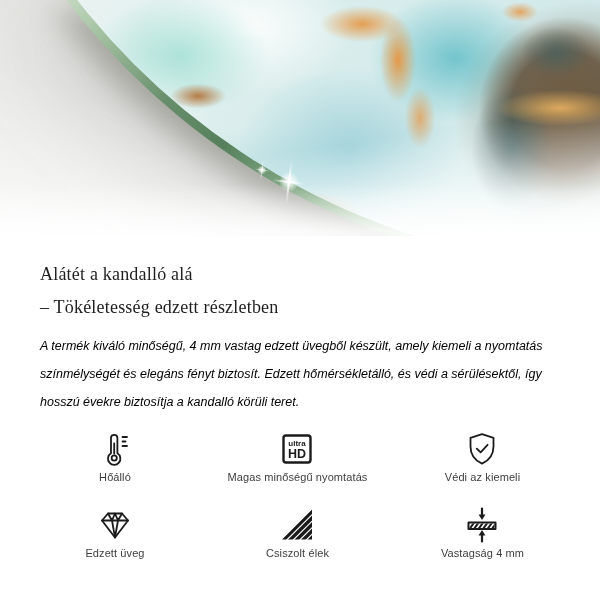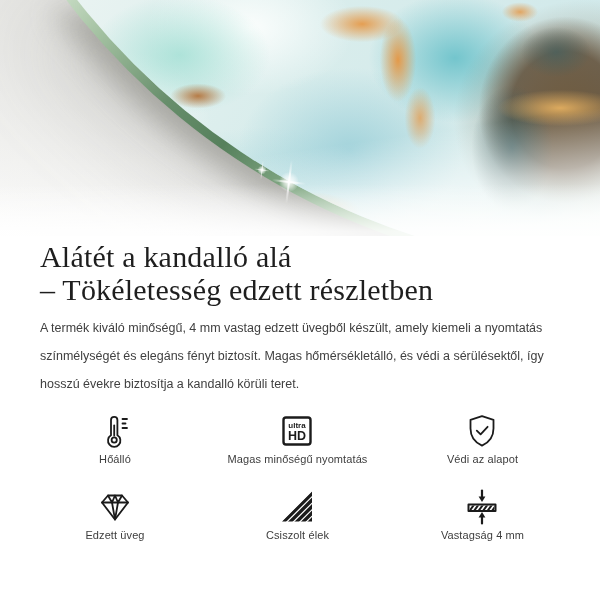--- a/index.html
+++ b/index.html
@@ -55,24 +55,24 @@
                    background: radial-gradient(circle, rgba(255,255,255,1) 0%, rgba(255,255,255,0.55) 38%, rgba(255,255,255,0) 72%); }
   .sparkle .ray-v { position:absolute; left:-1px; top:-22px; width:2px; height:44px; transform:rotate(7deg);
                     background: linear-gradient(to bottom, rgba(255,255,255,0), rgba(255,255,255,0.95) 45%, rgba(255,255,255,0.95) 55%, rgba(255,255,255,0)); }
   .sparkle .ray-h { position:absolute; left:-17px; top:-1px; width:34px; height:2px; transform:rotate(7deg);
                     background: linear-gradient(to right, rgba(255,255,255,0), rgba(255,255,255,0.95) 45%, rgba(255,255,255,0.95) 55%, rgba(255,255,255,0)); }
   .sparkle.main  { left:289px; top:182px; }
   .sparkle.small { left:262px; top:170px; transform:scale(0.45); }
 
   
   .content { padding: 0 40px; }
-  .title { margin-top:4px; font-family:"Liberation Serif", serif; font-weight:400;
-           font-size:30px; line-height:33px; color:#1e1e1e; letter-spacing:0.2px; }
+  .title { margin-top:22px; font-family:"Liberation Serif", serif; font-weight:400;
+           font-size:18px; line-height:33px; color:#1e1e1e; letter-spacing:0.2px; }
   .title span { display:block; }
-  .desc { margin-top:8px; font-size:12.5px; line-height:28px; color:#404040; }
+  .desc { margin-top:8px; font-size:12.5px; line-height:28px; color:#000000;font-style:italic; }
   .desc span { display:block; white-space:nowrap; }
 
   
   .features { margin-top:11px; display:grid; grid-template-columns:150px auto 155px;
               justify-content:space-between; row-gap:20px; }
   .feature { display:flex; flex-direction:column; align-items:center; }
   .icon-wrap { height:44px; display:flex; align-items:center; justify-content:flex-end; }
   .icon-wrap svg { display:block; }
   .feature-label { margin-top:0; font-size:11px; color:#3d3d3d; letter-spacing:0.1px; white-space:nowrap; }
   .ico { stroke:#1b1b1b; fill:none; stroke-width:1.8; stroke-linecap:round; stroke-linejoin:round; }
@@ -103,21 +103,21 @@
 
   <div class="content">
 
     <h1 class="title">
       <span>Alátét a kandalló alá</span>
       <span>– Tökéletesség edzett részletben</span>
     </h1>
 
     <p class="desc">
       <span>A termék kiváló minőségű, 4 mm vastag edzett üvegből készült, amely kiemeli a nyomtatás</span>
-      <span>színmélységét és elegáns fényt biztosít. Magas hőmérsékletálló, és védi a sérülésektől, így</span>
+      <span>színmélységét és elegáns fényt biztosít. Edzett hőmérsékletálló, és védi a sérülésektől, így</span>
       <span>hosszú évekre biztosítja a kandalló körüli teret.</span>
     </p>
 
     <div class="features">
 
       <div class="feature">
         <div class="icon-wrap">
           <svg width="40" height="40" viewBox="0 0 40 40" class="ico">
             <path d="M22.4 24.3 V9 a3.2 3.2 0 0 0 -6.4 0 v15.3 a6.2 6.2 0 1 0 6.4 0 Z"></path>
             <line x1="19.2" y1="14.5" x2="19.2" y2="24.5"></line>
@@ -139,21 +139,21 @@
         <div class="feature-label">Magas minőségű nyomtatás</div>
       </div>
 
       <div class="feature">
         <div class="icon-wrap">
           <svg width="40" height="40" viewBox="0 0 40 40" class="ico" stroke-width="2">
             <path d="M20 5.2 L31.5 8.8 V17.5 C31.5 26.5 26.8 31.6 20 34.6 C13.2 31.6 8.5 26.5 8.5 17.5 V8.8 Z"></path>
             <path d="M14.8 19.6 L18.6 23.4 L25.6 15.8"></path>
           </svg>
         </div>
-        <div class="feature-label">Védi az alapot</div>
+        <div class="feature-label">Védi az kiemeli</div>
       </div>
 
       <div class="feature">
         <div class="icon-wrap">
           <svg width="40" height="40" viewBox="0 0 40 40" class="ico" stroke-width="1.7">
             <path d="M13 8.5 H27 L33 15.5 L20 32.5 L7 15.5 Z"></path>
             <path d="M7 15.5 H33"></path>
             <path d="M13 8.5 L17 15.5 L20 8.5 L23 15.5 L27 8.5"></path>
             <path d="M17 15.5 L20 32.5 L23 15.5"></path>
           </svg>

